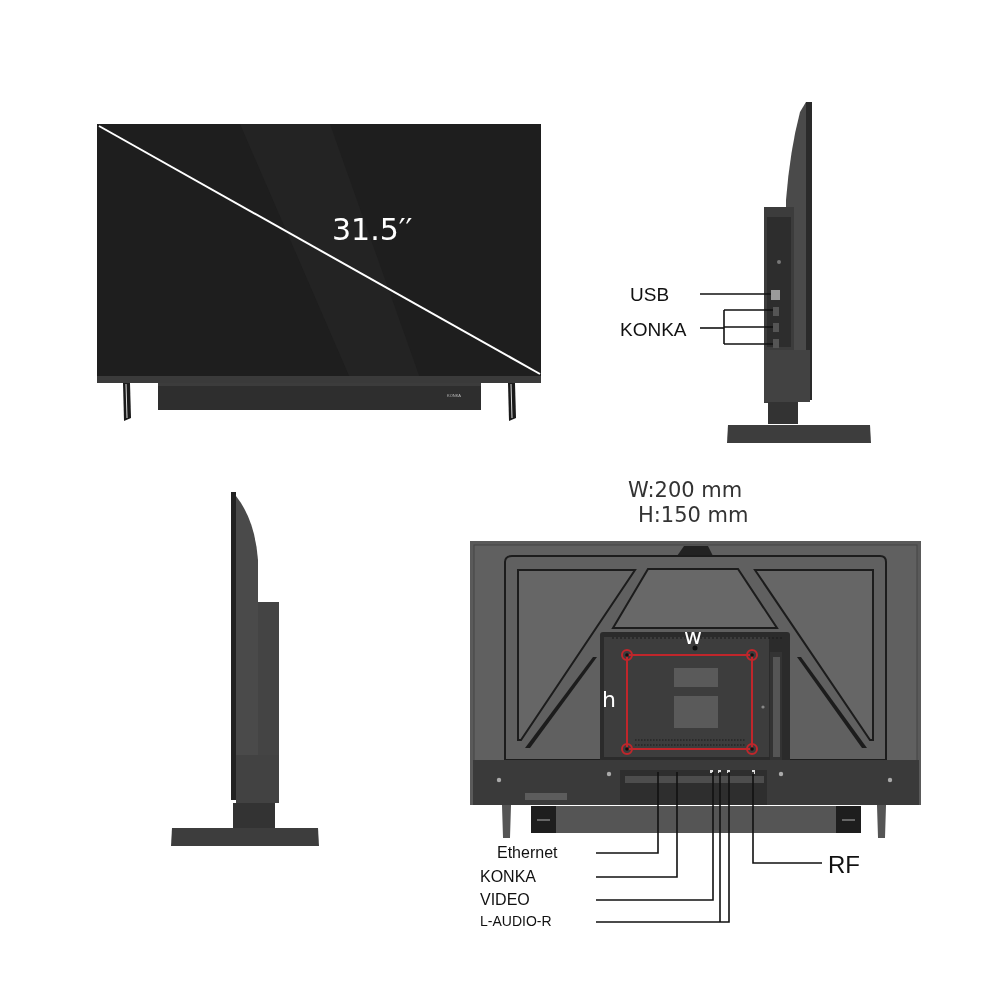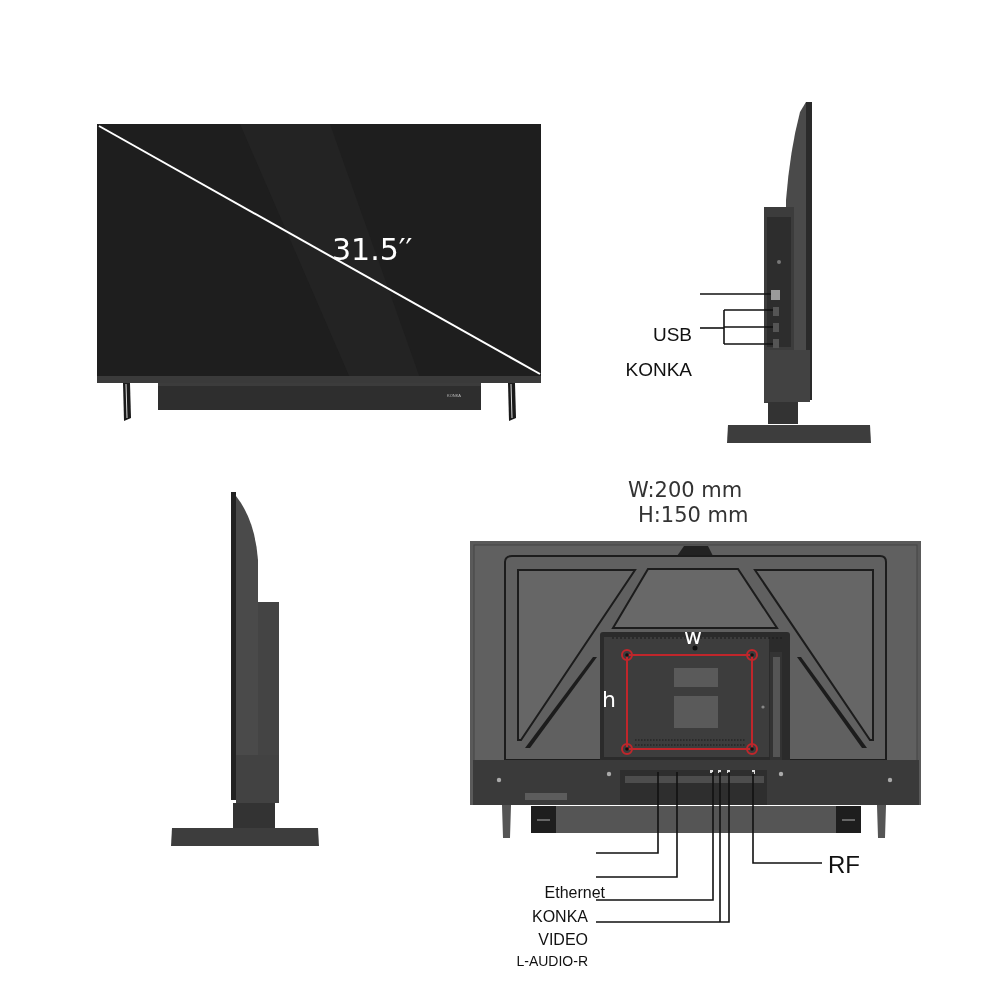--- a/index.html
+++ b/index.html
@@ -1,21 +1,21 @@
 <!DOCTYPE html>
 <html><head>
 <meta charset="utf-8">
 <style>
   html, body { margin:0; padding:0; background:#ffffff; }
   body { width:1000px; height:1000px; position:relative; overflow:hidden; font-family:"Liberation Sans", sans-serif; }
   .abs { position:absolute; }
   svg { position:absolute; left:0; top:0; }
   .lbl { position:absolute; font-family:"Liberation Sans", sans-serif; color:#111; font-size:18px; line-height:1; white-space:nowrap; }
-  .lbl-r { text-align:right;margin-top:40px; }
-  .diag-text { position:absolute; font-family:"DejaVu Sans", sans-serif; color:#ffffff; font-size:30px; line-height:1;margin-top:20px; }
+  .lbl-r { text-align:left; }
+  .diag-text { position:absolute; font-family:"DejaVu Sans", sans-serif; color:#ffffff; font-size:30px; line-height:1; }
   .dim-text { position:absolute; font-family:"DejaVu Sans", sans-serif; color:#333; font-size:21px; line-height:1; white-space:nowrap; }
   .mount-letter { position:absolute; font-family:"DejaVu Sans", sans-serif; color:#ffffff; font-size:22px; line-height:1; }
 </style>
 </head>
 <body>
 
 <div>
   <svg width="1000" height="1000">
 
     <rect x="97" y="124" width="444" height="254" fill="#1e1e1e"></rect>

